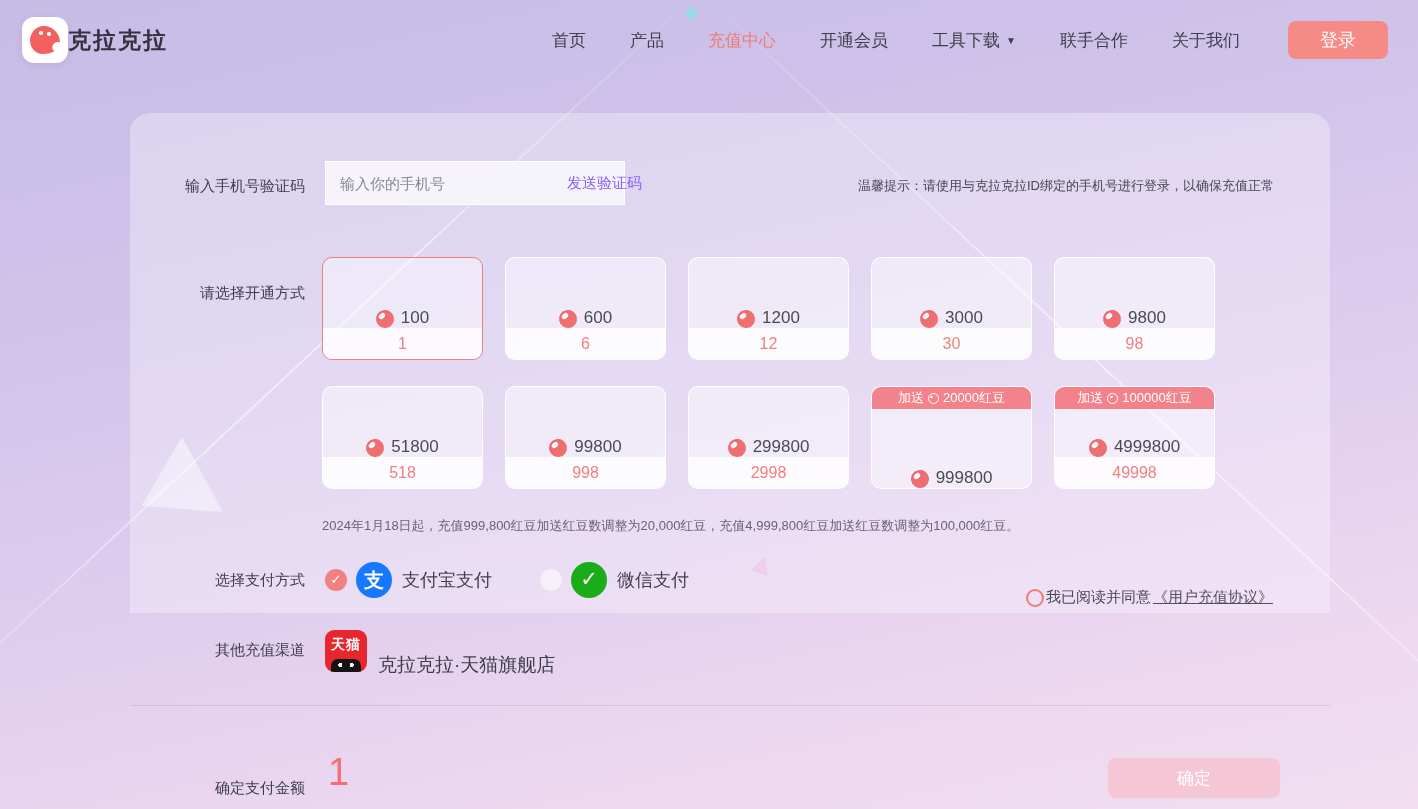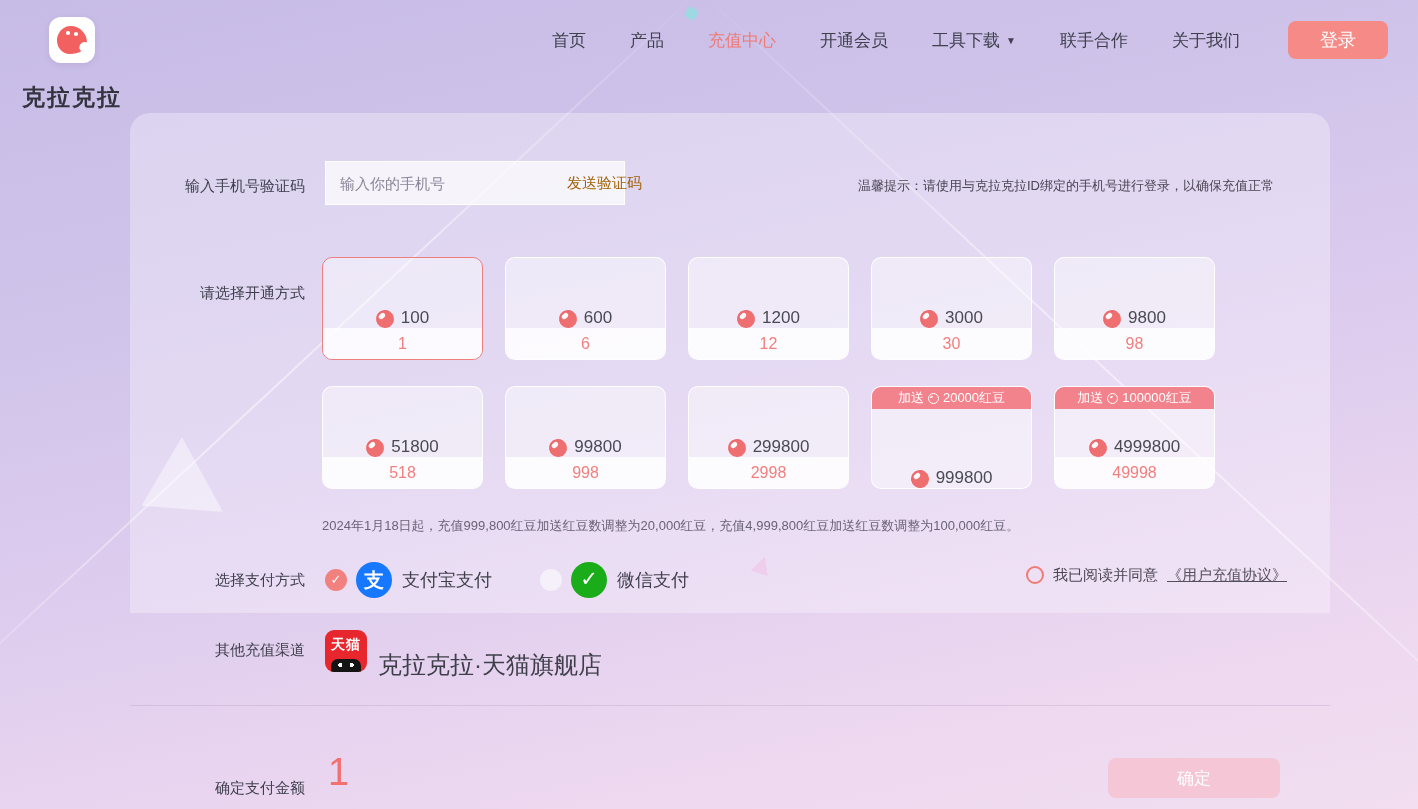--- a/index.html
+++ b/index.html
@@ -17,21 +17,21 @@
   #streak-2 { left:700px; top:-10px; width:1250px; transform:rotate(43deg); }
   .tri { position:absolute; pointer-events:none; }
   #tri-left { left:138px; top:438px; width:80px; height:80px; background:rgba(255,255,255,.45);
     clip-path:polygon(0 78%, 62% 0, 100% 100%); filter:blur(1px); transform:rotate(-8deg); }
   #tri-pink { left:753px; top:556px; width:18px; height:18px; background:rgba(240,150,210,.45);
     clip-path:polygon(0 100%, 50% 0, 100% 100%); transform:rotate(18deg); }
   #dot-teal { left:686px; top:8px; width:11px; height:11px; background:rgba(140,225,225,.75);
     transform:rotate(35deg); border-radius:2px; }
   
   .header { position:absolute; left:0; top:0; width:1418px; height:80px; display:flex; align-items:center; }
-  .logo-wrap { position:absolute; left:22px; top:17px; display:flex; align-items:center; gap:19px;flex-direction:column; }
+  .logo-wrap { position:absolute; left:22px; top:17px; display:flex; align-items:center; gap:0; }
   .logo-box { width:46px; height:46px; background:#fff; border-radius:12px; position:relative; box-shadow:0 2px 6px rgba(120,90,160,.15); }
   .logo-blob { position:absolute; left:8px; top:9px; width:30px; height:28px; background:#f2605f;
     border-radius:46% 54% 58% 42% / 52% 60% 40% 48%; }
   .logo-blob::before { content:""; position:absolute; left:9px; top:5px; width:3.5px; height:3.5px;
     background:#fff; border-radius:50%; box-shadow:8px 1px 0 #fff; }
   .logo-blob::after { content:""; position:absolute; right:-3px; bottom:3px; width:11px; height:9px;
     background:#fff; border-radius:50% 50% 50% 50% / 60% 60% 40% 40%; transform:rotate(-18deg); }
   .brand-name { font-size:23px; font-weight:bold; color:#34333f; letter-spacing:2px; }
   .nav { position:absolute; left:552px; top:0; height:80px; display:flex; align-items:center; gap:44px; }
   .nav-item { font-size:17px; color:#3f3f4d; cursor:pointer; white-space:nowrap; display:flex; align-items:center; gap:6px; }
@@ -45,21 +45,21 @@
     background:rgba(252,248,255,.35); border-radius:20px 20px 0 0; }
   .row-label { position:absolute; left:0; width:175px; text-align:right; font-size:15px; color:#3f3f4d; }
   
   #phone-label { top:64px; }
   .phone-box { position:absolute; left:195px; top:48px; width:300px; height:44px;
     background:rgba(255,255,255,.72); border:1px solid rgba(255,255,255,.95); display:flex; align-items:center; }
   .phone-input { flex:1; height:100%; border:none; outline:none; background:transparent; padding:0 14px;
     font-size:15px; color:#4a4653; font-family:inherit; }
   .phone-input::placeholder { color:#8a8798; }
   .phone-divider { width:1px; height:22px; background:#d9d3e8; }
-  .send-code { border:none; background:transparent; color:#a16207; font-size:15px; padding:0 14px; cursor:pointer;
+  .send-code { border:none; background:transparent; color:#8b5cf6; font-size:15px; padding:0 14px; cursor:pointer;
     font-family:inherit; white-space:nowrap; }
   .tip { position:absolute; left:728px; top:64px; width:430px; font-size:13px; color:#4a4653; white-space:nowrap; }
   
   #packages-label { top:151px;margin-top:20px; }
   .cards { position:absolute; left:192px; top:144px; display:grid;
     grid-template-columns:repeat(5,161px); gap:26px 22px; }
   .card { height:103px; border-radius:10px; background:rgba(255,255,255,.45);
     border:1px solid rgba(255,255,255,.9); display:flex; flex-direction:column; cursor:pointer; overflow:hidden; }
   .card.selected { border:1.5px solid #ee7f7f; }
   .card-top { flex:1; display:flex; align-items:flex-end; justify-content:center; gap:7px; }
@@ -80,33 +80,33 @@
   #payment-label { top:458px; }
   .pay-row { position:absolute; left:195px; top:445px; height:44px; display:flex; align-items:center; }
   .radio { width:22px; height:22px; border-radius:50%; flex:none; }
   .radio.checked { background:#f0817e; color:#fff; font-size:13px; line-height:22px; text-align:center; }
   .radio.unchecked { background:rgba(255,255,255,.55); }
   .pay-icon { width:36px; height:36px; border-radius:50%; color:#fff; text-align:center; flex:none; margin-left:9px; }
   .alipay { background:#1677ff; font-size:20px; font-weight:bold; line-height:36px; }
   .wechat { background:#1aad19; font-size:21px; font-weight:bold; line-height:34px; }
   .pay-name { font-size:18px; color:#3f3f4a; margin-left:10px; }
   .gap-method { width:48px; flex:none; }
-  .agreement { position:absolute; left:896px; top:453px; display:flex; gap:9px; cursor:pointer; }
+  .agreement { position:absolute; left:896px; top:475px; display:flex; align-items:center; gap:2px; cursor:pointer; }
   .agree-circle { width:18px; height:18px; border:2px solid #ef7b77; border-radius:50%; flex:none; }
   .agree-text { font-size:15px; color:#4a4653; }
   .agree-link { font-size:15px; color:#55505e; text-decoration:underline; cursor:pointer; }
   
   #channel-label { top:528px; }
   .channel-row { position:absolute; left:195px; top:517px; height:42px; display:flex; align-items:center; gap:11px; cursor:pointer; }
   .tmall-icon { width:42px; height:42px; background:#e8262d; border-radius:9px; position:relative; overflow:hidden; }
   .tmall-text { display:block; color:#ffffff; font-size:14px; font-weight:bold; text-align:center; margin-top:6px; letter-spacing:1px; }
   .tmall-icon::after { content:""; position:absolute; left:6px; bottom:0; width:30px; height:13px;
     border-radius:7px 7px 0 0;
     background:radial-gradient(circle 2px at 31% 46%, #fff 98%, transparent), radial-gradient(circle 2px at 69% 46%, #fff 98%, transparent), #141414; }
-  .channel-name { font-size:24px; color:#3f3f4a;margin-top:28px; }
+  .channel-name { font-size:19px; color:#3f3f4a;margin-top:28px; }
   
   .panel-divider { position:absolute; left:0; top:592px; width:1200px; height:1px; background:rgba(90,60,110,.12); }
   #footer-label { top:666px; }
   .amount { position:absolute; left:198px; top:638px; font-size:38px; color:#f2706f; }
   .confirm-btn { position:absolute; left:978px; top:645px; width:172px; height:40px; background:#f5c6d6;
     border:none; border-radius:8px; color:#fff; font-size:17px; cursor:pointer; font-family:inherit; }
 </style>
 </head>
 <body>
 

